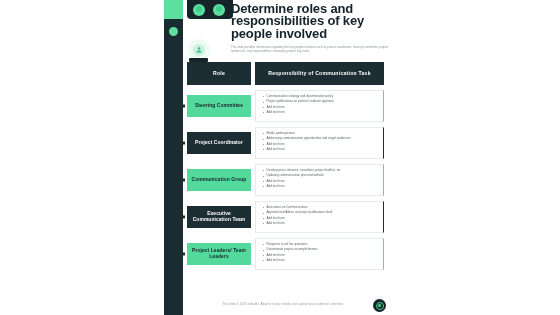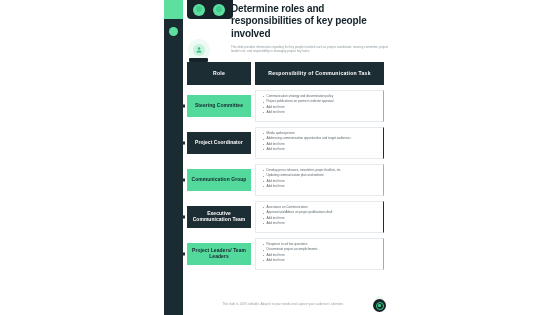--- a/index.html
+++ b/index.html
@@ -123,21 +123,21 @@
   }
 
   
   .header {
     position: absolute;
     left: 71px;
     top: 3px;
     width: 160px;
   }
   .title {
-    font-size: 10px;
+    font-size: 13px;
     line-height: 12.4px;
     font-weight: bold;
     color: #15232a;
     letter-spacing: -0.15px;
     margin: 0;
   }
   .subtitle {
     margin: 5px 0 0 0;
     font-size: 2.9px;
     line-height: 4.1px;

